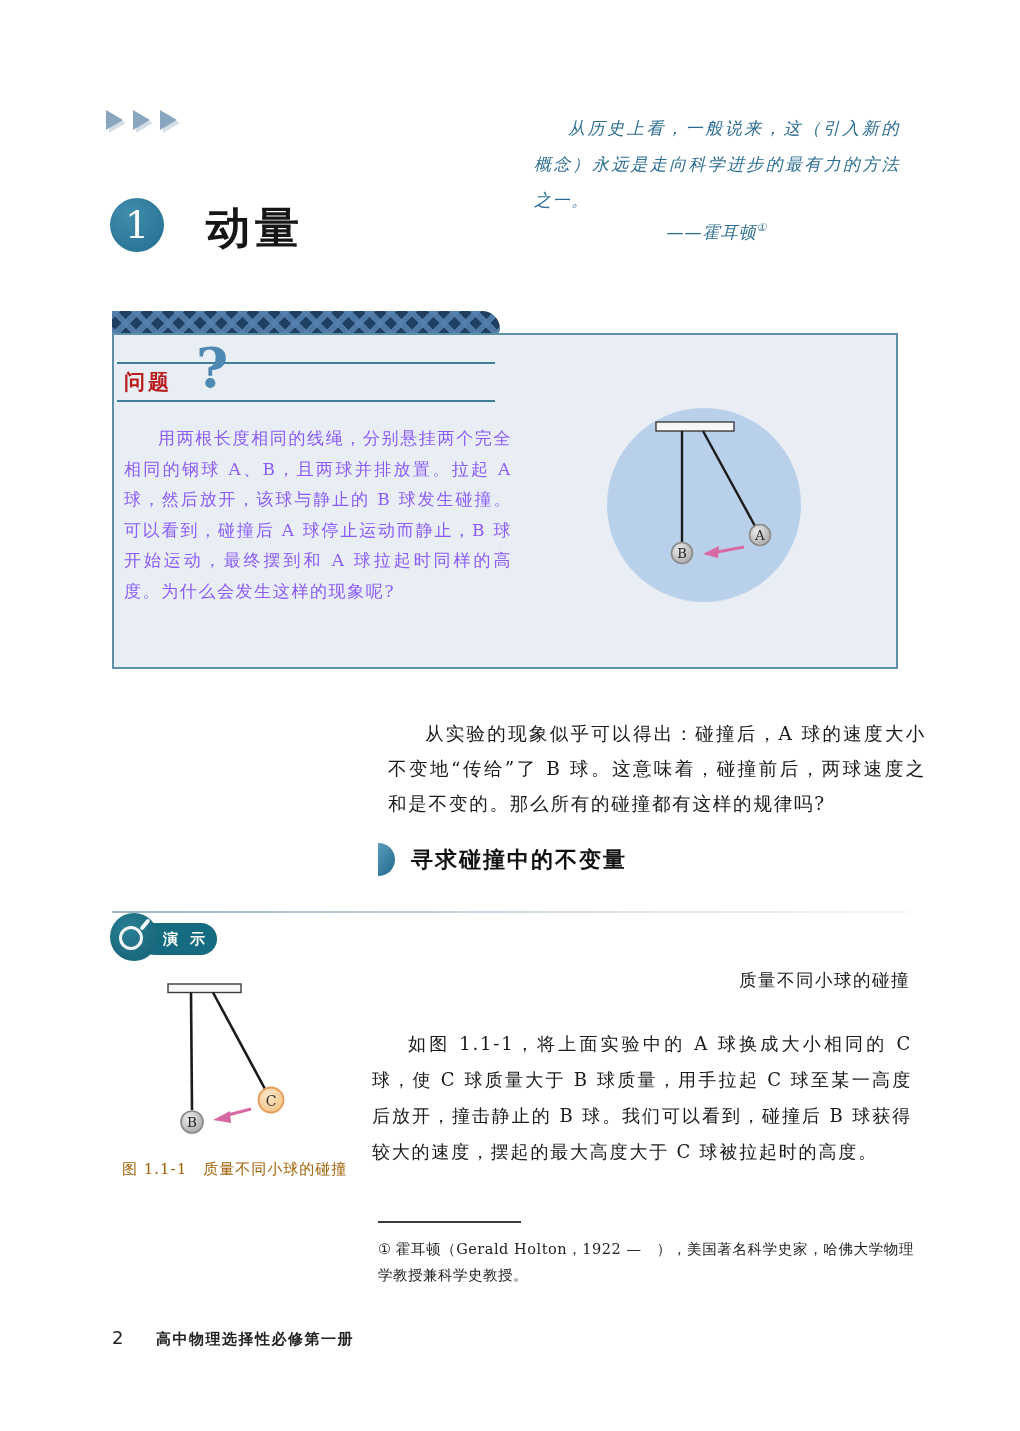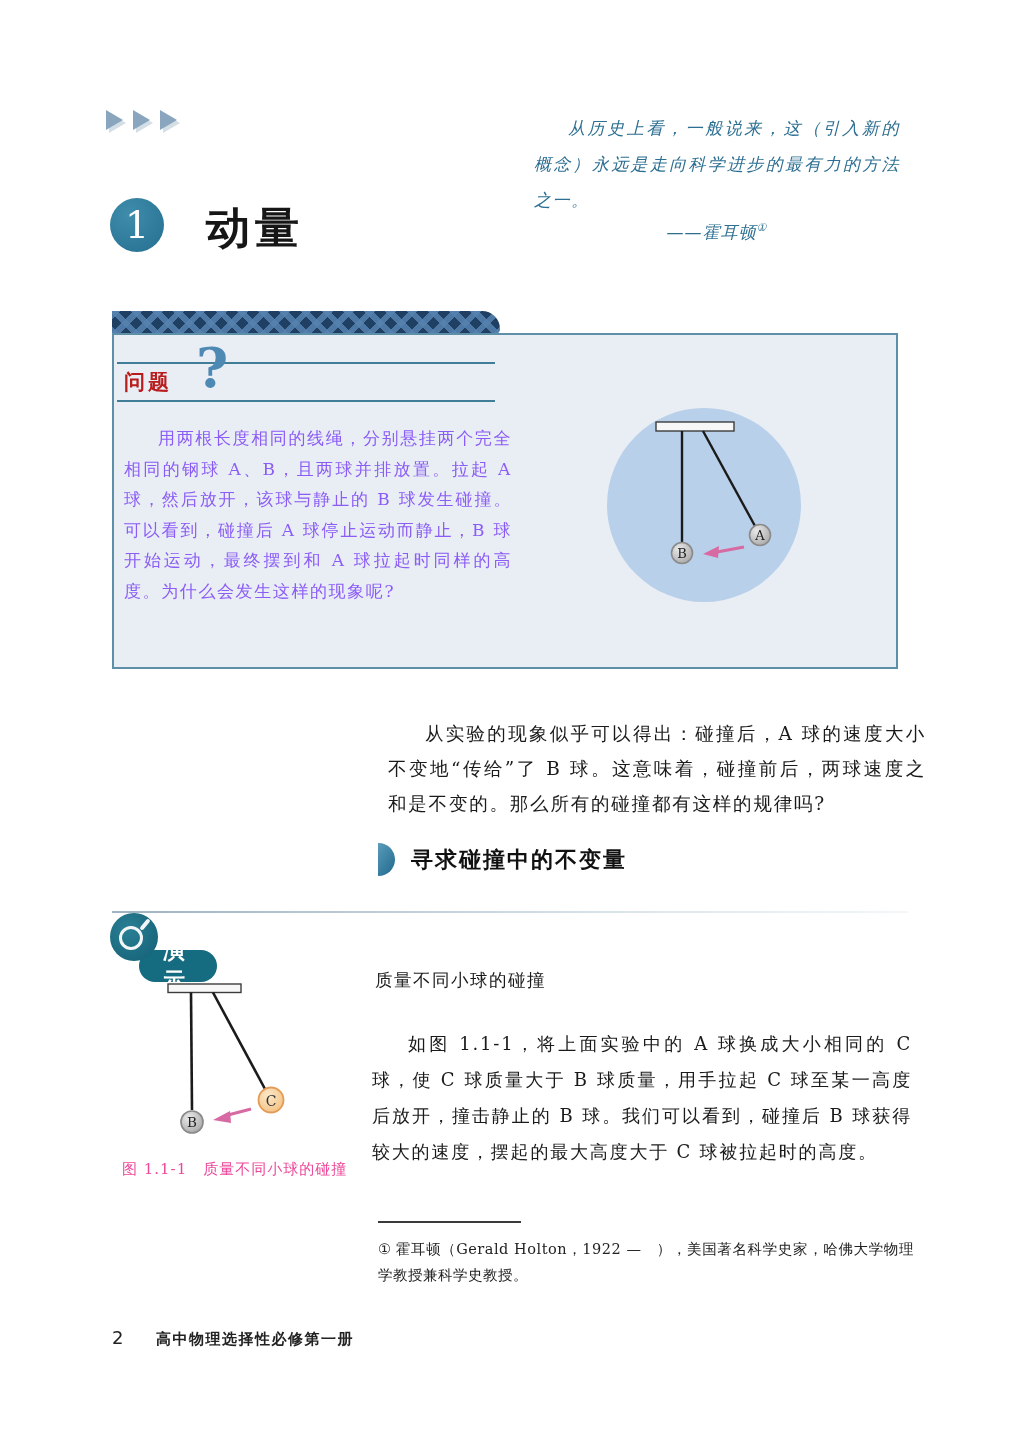--- a/index.html
+++ b/index.html
@@ -71,30 +71,30 @@
     width:17px; height:33px; border-radius:0 17px 17px 0;
     background:linear-gradient(125deg,#5a9cba,#1f688c);
   }
   .section-head h2 { font-family:"DejaVu Sans","Liberation Sans",sans-serif; font-size:22px; font-weight:700; letter-spacing:2px; color:#111; }
   
   .demo-rule { position:absolute; left:112px; top:911px; width:796px; height:2px;
     background:linear-gradient(90deg,#9fb3c2,#dfe8ee 70%,#f4f7f9); }
   .demo-pill {
     position:absolute; left:139px; top:923px; width:78px; height:32px; border-radius:16px;
     background:#156b80; color:#fff; font-family:"DejaVu Sans","Liberation Sans",sans-serif;
-    font-size:22px; font-weight:700; letter-spacing:12px;
-    display:flex; align-items:center; justify-content:center; padding-left:24px;margin-top:27px;
+    font-size:15px; font-weight:700; letter-spacing:12px;
+    display:flex; align-items:center; justify-content:center; padding-left:24px;
   }
   .demo-iconwrap { position:absolute; left:110px; top:913px; width:48px; height:48px; border-radius:50%;
     background:radial-gradient(circle at 38% 35%, #2a7f94, #135f74); }
   .demo-ring { position:absolute; left:9px; top:13px; width:24px; height:24px; border-radius:50%; border:3px solid #f2f6f7; }
   .demo-notch { position:absolute; left:33px; top:5px; width:4px; height:13px; background:#f2f6f7; transform:rotate(40deg); border-radius:2px; }
   .demo-fig { position:absolute; left:118px; top:973px; }
-  .fig-caption { position:absolute; left:122px; top:1160px; font-size:15px; letter-spacing:1px; color:#ec4899; }
-  .demo-subtitle { position:absolute; left:375px; top:968px; width:535px; text-align:left; font-size:17.5px; letter-spacing:1.5px; }
+  .fig-caption { position:absolute; left:122px; top:1160px; font-size:15px; letter-spacing:1px; color:#a16207; }
+  .demo-subtitle { position:absolute; left:375px; top:968px; width:535px; text-align:right; font-size:17.5px; letter-spacing:1.5px; }
   .demo-body {
     position:absolute; left:372px; top:1026px; width:540px;
     font-size:18px; line-height:36px; letter-spacing:1.8px; text-indent:2em; text-align:justify;
   }
   
   .footnote-rule { position:absolute; left:378px; top:1221px; width:143px; height:2px; background:#3a3a3a; }
   .footnote { position:absolute; left:378px; top:1236px; width:536px; font-size:14.5px; line-height:26px; letter-spacing:.5px; color:#222; text-align:justify; }
   .footnote .fn-marker { margin-right:4px; }
   
   .pagenum { position:absolute; left:112px; top:1327px; font-size:18px; font-family:"DejaVu Sans","Liberation Sans",sans-serif; color:#222; }

